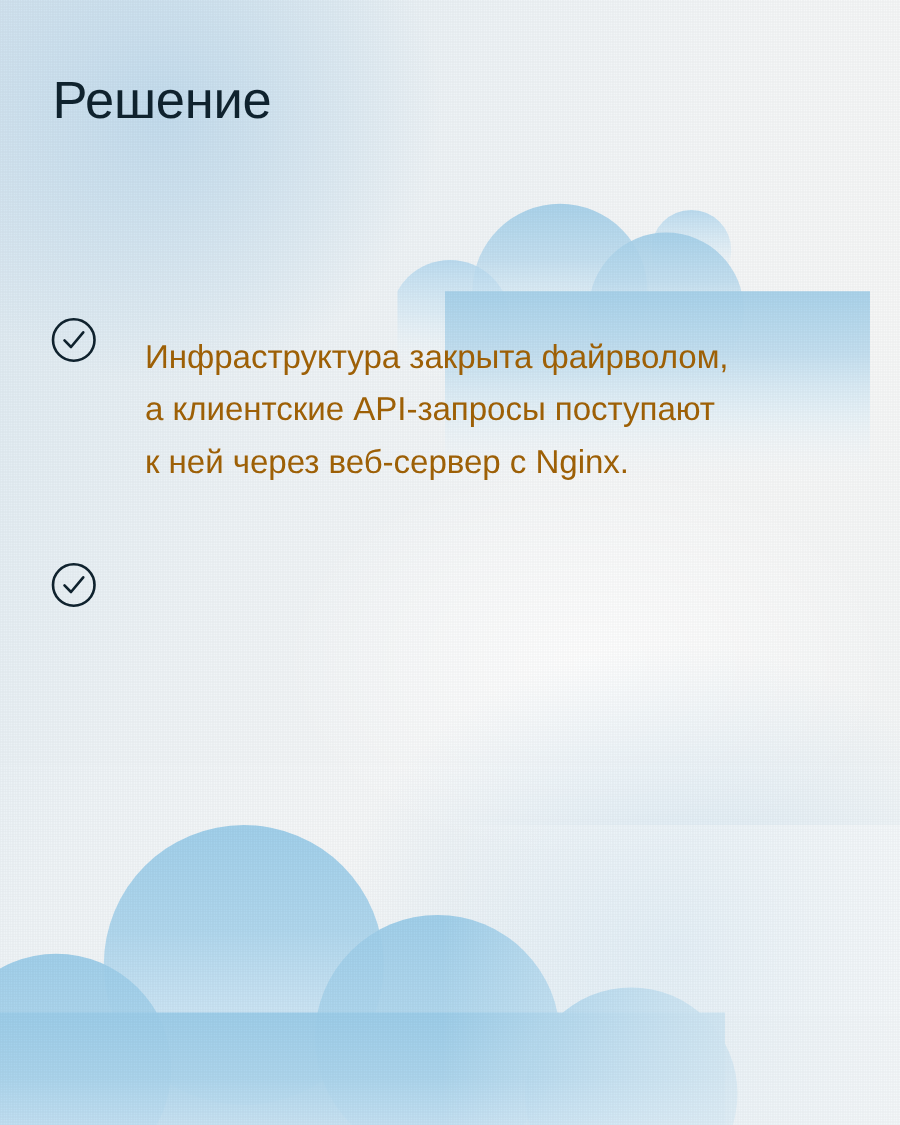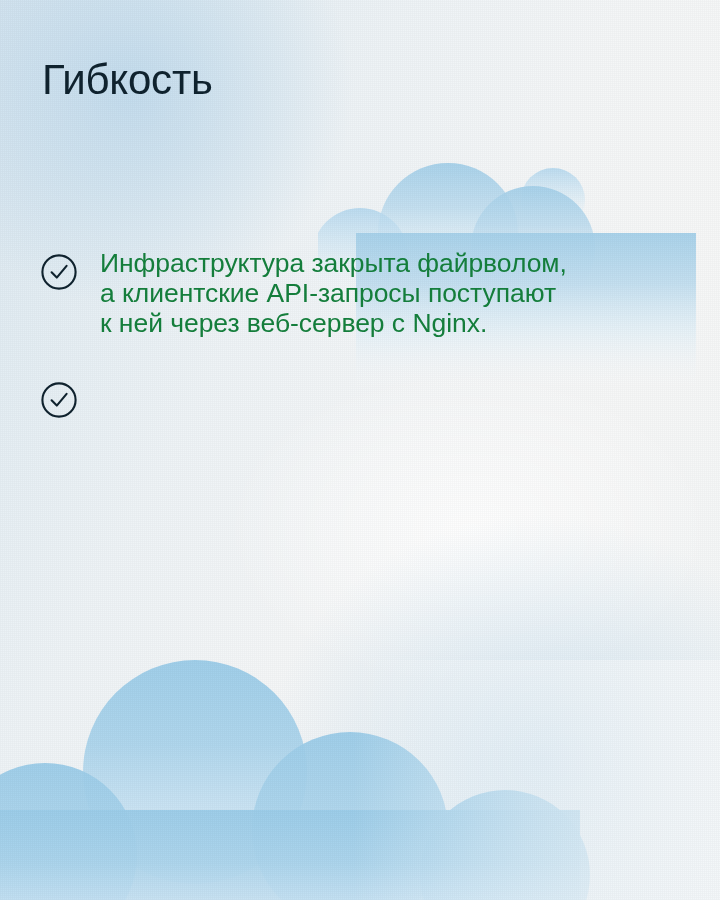--- a/index.html
+++ b/index.html
@@ -115,26 +115,26 @@
 
   .check-icon {
     flex: 0 0 auto;
     width: 38px;
     height: 38px;
     margin-top: 5px;
   }
   .check-icon svg { display: block; }
 
   .bullet-text {
-    margin: 0;
+    margin: 16px;
     font-size: 26.5px;
-    line-height: 30px;
+    line-height: 42px;
     font-weight: 400;
     letter-spacing: -0.05px;
-    color: #15803d;
+    color: #a16207;
     white-space: pre-line;
     max-width: 530px;
   }
 
   
   .grain {
     position: absolute;
     inset: 0;
     z-index: 8;
     opacity: .035;
@@ -202,21 +202,21 @@
         <circle cx="470" cy="170" r="98" fill="url(#cloudBotGrad)"></circle>
         <circle cx="625" cy="215" r="85" fill="url(#cloudBotGrad)"></circle>
         <rect x="0" y="150" width="700" height="140" fill="url(#cloudBotGrad)"></rect>
         <rect x="0" y="0" width="860" height="260" fill="url(#cloudBotFade)"></rect>
       </g>
     </svg>
   </div>
 
   <div class="content">
 
-    <h1 class="title">Гибкость</h1>
+    <h1 class="title">Решение</h1>
 
     <div class="bullets">
 
       <div class="bullet">
         <span class="check-icon">
           <svg viewBox="0 0 38 38" width="38" height="38" aria-hidden="true">
             <circle cx="19" cy="19" r="16.6" fill="none" stroke="#10232f" stroke-width="2.1"></circle>
             <path d="M11.6 19.3 L16.8 24.6 L26.6 12.9" fill="none" stroke="#10232f" stroke-width="2.1" stroke-linecap="round" stroke-linejoin="round"></path>
           </svg>
         </span>

